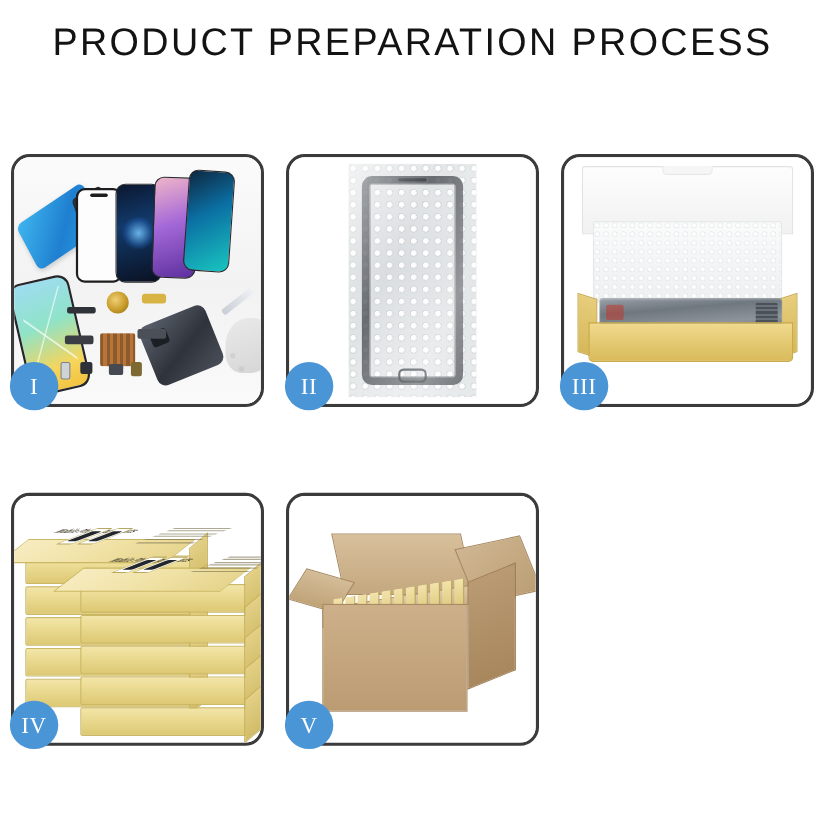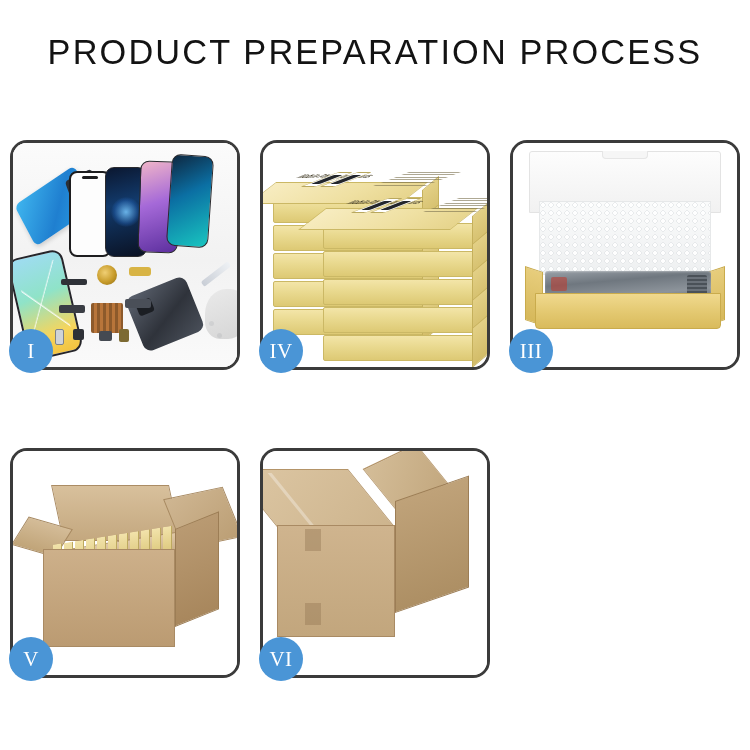--- a/index.html
+++ b/index.html
@@ -11,21 +11,21 @@
     font-family: "Liberation Sans", "DejaVu Sans", sans-serif;
     overflow: hidden;
   }
   .page {
     position: relative;
     width: 750px; height: 750px;
     background: #ffffff;
   }
 
   
-  .header { text-align: center; padding-top: 34px; }
+  .header { text-align: center; padding-top: 21px; }
   .title {
     font-size: 35px;
     font-weight: 500;
     letter-spacing: 2.2px;
     color: #131313;
     line-height: 1.05;
     white-space: nowrap;
     transform: scaleX(0.98);
   }
   .subtitle {
@@ -463,20 +463,41 @@
         <div class="part sq3"></div>
         <div class="part tray"></div>
         <div class="part screw1"></div>
         <div class="part screw2"></div>
         <div class="part tweez"></div>
         <div class="part hand"></div>
       </div>
       <div class="badge">I</div>
     </div>
 
+    <div class="panel">
+      <div class="panel-inner p2">
+        <div class="bw">
+          <div class="screen2"></div>
+          <div class="bw-gloss"></div>
+        </div>
+      </div>
+      <div class="badge">II</div>
+    </div>
+
+    <div class="panel">
+      <div class="panel-inner p3">
+        <div class="m-lid-back"></div>
+        <div class="m-foam"></div>
+        <div class="m-left-flap"></div>
+        <div class="m-right-flap"></div>
+        <div class="m-screen"></div>
+        <div class="m-front"></div>
+      </div>
+      <div class="badge">III</div>
+    </div>
 
     <div class="panel">
       <div class="panel-inner p4">
         <div class="stackwrap">
 
           <div class="ybox" style="left:4px;  top:32px;">
             <div class="side-face"></div>
             <div class="top-face">
               <div class="lidlabel">Mobile Phone Spare Parts</div>
               <div class="lidphones">
@@ -532,32 +553,20 @@
             </div>
           <div class="ybox" style="left:54px; top:142px;">
               <div class="side-face"></div>
             </div>
           <div class="ybox" style="left:54px; top:170px;">
               <div class="side-face"></div>
             </div>
         </div>
       </div>
       <div class="badge">IV</div>
-    </div>
-
-    <div class="panel">
-      <div class="panel-inner p3">
-        <div class="m-lid-back"></div>
-        <div class="m-foam"></div>
-        <div class="m-left-flap"></div>
-        <div class="m-right-flap"></div>
-        <div class="m-screen"></div>
-        <div class="m-front"></div>
-      </div>
-      <div class="badge">III</div>
     </div>
 
     <div class="panel">
       <div class="panel-inner p5">
         <div class="c5-flap-back"></div>
         <div class="c5-flap-right"></div>
         <div class="c5-flap-left"></div>
         <div class="c5-rim"></div>
         <div class="c5-contents">
             <span style="left: 0px;"></span>
@@ -571,27 +580,15 @@
             <span style="left: 88px;"></span>
             <span style="left: 99px;"></span>
             <span style="left: 110px;"></span>
           </div>
         <div class="c5-side"></div>
         <div class="c5-body"></div>
       </div>
       <div class="badge">V</div>
     </div>
 
-    <div class="panel">
-      <div class="panel-inner p6">
-        <div class="c6-top"></div>
-        <div class="c6-top2"></div>
-        <div class="c6-seam"></div>
-        <div class="c6-side"></div>
-        <div class="c6-front"></div>
-        <div class="c6-tape1"></div>
-        <div class="c6-tape2"></div>
-      </div>
-      <div class="badge">VI</div>
-    </div>
 
   </div>
 </div>
 
 </body></html>

